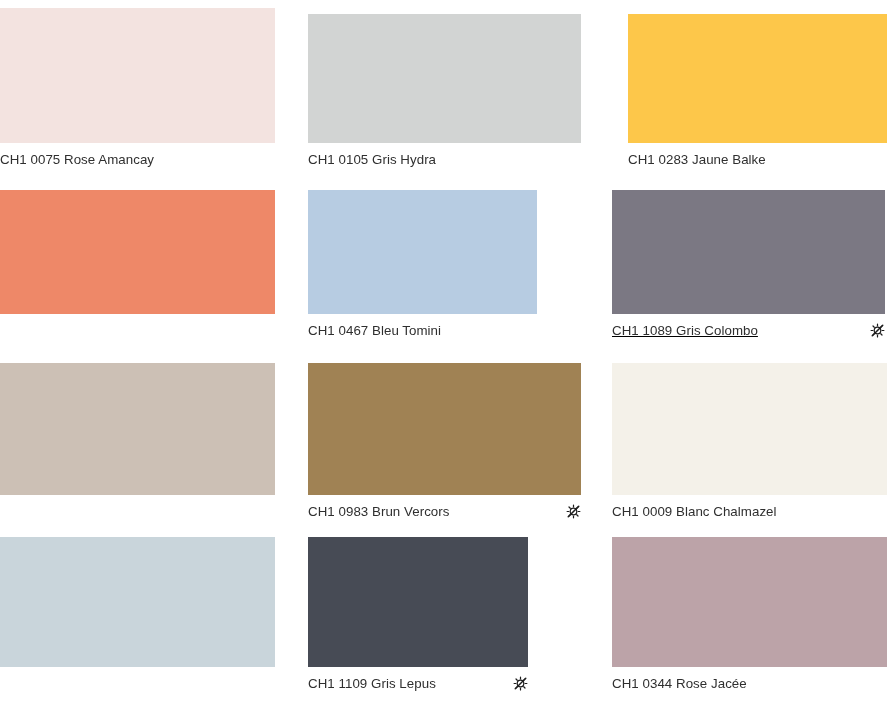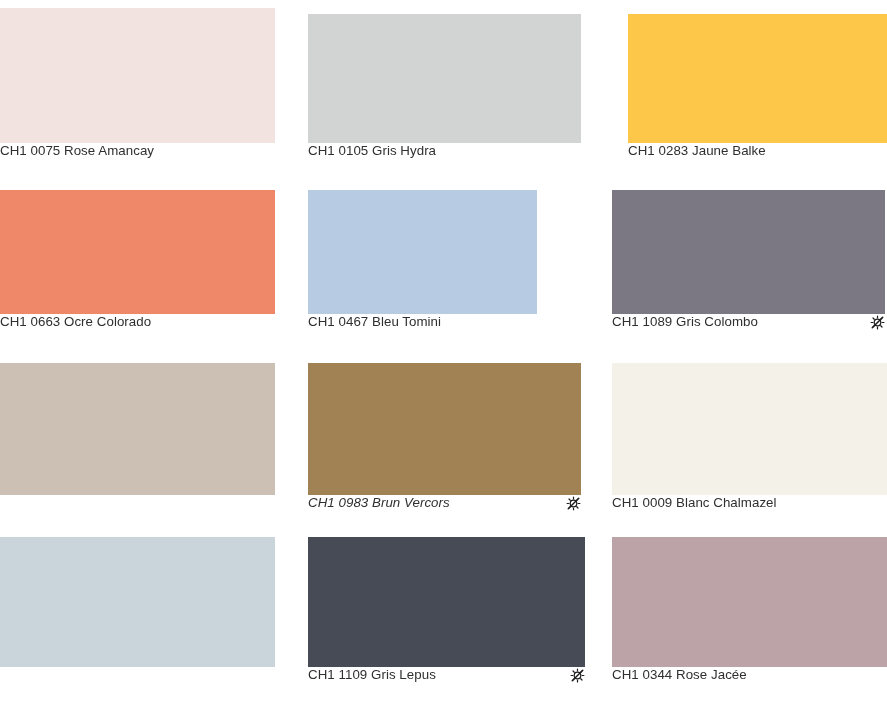--- a/index.html
+++ b/index.html
@@ -28,25 +28,25 @@
   }
 
   .swatch-chip {
     display: block;
     width: 100%;
     box-sizing: border-box;
   }
 
   .swatch-caption {
     display: flex;
-    align-items: flex-end;
+    align-items: flex-start;
     justify-content: space-between;
     width: 100%;
     box-sizing: border-box;
-    padding-top: 0;
+    padding-top: 9px;
   }
 
   .swatch-label {
     font-size: 13.3px;
     line-height: 16px;
     color: #2f2f2f;
     letter-spacing: 0.05px;
     white-space: nowrap;
   }
 
@@ -83,50 +83,47 @@
       </div>
     </div>
     <div class="swatch-cell" style="left: 628px; top: 14px; width: 273px;">
       <div class="swatch-chip" title="CH1 0283 Jaune Balke" style="height: 129px; background: rgb(253, 199, 74);"></div>
       <div class="swatch-caption">
         <span class="swatch-label">CH1 0283 Jaune Balke</span>
       </div>
     </div>
     <div class="swatch-cell" style="left: 0px; top: 190px; width: 275px;">
       <div class="swatch-chip" title="CH1 0663 Ocre Colorado" style="height: 124px; background: rgb(238, 136, 104);"></div>
-      <div class="swatch-caption">
-        <span class="swatch-label">CH1 0663 Ocre Colorado</span>
-      </div>
     </div>
     <div class="swatch-cell" style="left: 308px; top: 190px; width: 229px;">
       <div class="swatch-chip" title="CH1 0467 Bleu Tomini" style="height: 124px; background: rgb(183, 204, 226);"></div>
       <div class="swatch-caption">
         <span class="swatch-label">CH1 0467 Bleu Tomini</span>
       </div>
     </div>
-    <div class="swatch-cell has-flag" style="left: 612px; top: 190px; width: 273px;">
+    <div class="swatch-cell has-flag" style="left: 612px; top: 190px; width: 273px; text-decoration: underline;">
       <div class="swatch-chip" title="CH1 1089 Gris Colombo" style="height: 124px; background: rgb(123, 120, 131);"></div>
       <div class="swatch-caption">
         <span class="swatch-label">CH1 1089 Gris Colombo</span>
         <span class="swatch-flag" style="color: rgb(29, 29, 29);">
           <svg viewBox="0 0 16 16" aria-hidden="true">
             <g fill="none" stroke="currentColor" stroke-width="1.3" stroke-linecap="round">
               <circle cx="8" cy="8" r="3.5"></circle>
               <path d="M8 1.2V3.1M8 12.9v1.9M1.2 8h1.9M12.9 8h1.9"></path>
               <path d="M3.2 3.2l1.35 1.35M11.45 11.45l1.35 1.35M12.8 3.2l-1.35 1.35M4.55 11.45L3.2 12.8"></path>
               <path d="M2.4 13.6L13.6 2.4" stroke-width="1.6"></path>
             </g>
           </svg>
         </span>
       </div>
     </div>
     <div class="swatch-cell" style="left: 0px; top: 363px; width: 275px;">
       <div class="swatch-chip" title="CH1 0334 Beige Toma" style="height: 132px; background: rgb(204, 192, 181);"></div>
     </div>
-    <div class="swatch-cell has-flag" style="left: 308px; top: 363px; width: 273px; font-style: italic;">
+    <div class="swatch-cell has-flag" style="left: 308px; top: 363px; width: 273px;">
       <div class="swatch-chip" title="CH1 0983 Brun Vercors" style="height: 132px; background: rgb(160, 130, 84);"></div>
       <div class="swatch-caption">
         <span class="swatch-label">CH1 0983 Brun Vercors</span>
         <span class="swatch-flag" style="color: rgb(29, 29, 29);">
           <svg viewBox="0 0 16 16" aria-hidden="true">
             <g fill="none" stroke="currentColor" stroke-width="1.3" stroke-linecap="round">
               <circle cx="8" cy="8" r="3.5"></circle>
               <path d="M8 1.2V3.1M8 12.9v1.9M1.2 8h1.9M12.9 8h1.9"></path>
               <path d="M3.2 3.2l1.35 1.35M11.45 11.45l1.35 1.35M12.8 3.2l-1.35 1.35M4.55 11.45L3.2 12.8"></path>
               <path d="M2.4 13.6L13.6 2.4" stroke-width="1.6"></path>
@@ -137,21 +134,21 @@
     </div>
     <div class="swatch-cell" style="left: 612px; top: 363px; width: 300px;">
       <div class="swatch-chip" title="CH1 0009 Blanc Chalmazel" style="height: 132px; background: rgb(244, 241, 233);"></div>
       <div class="swatch-caption">
         <span class="swatch-label">CH1 0009 Blanc Chalmazel</span>
       </div>
     </div>
     <div class="swatch-cell" style="left: 0px; top: 537px; width: 275px;">
       <div class="swatch-chip" title="CH1 0112 Gris Pluton" style="height: 130px; background: rgb(201, 213, 219);"></div>
     </div>
-    <div class="swatch-cell has-flag" style="left: 308px; top: 537px; width: 277px;">
+    <div class="swatch-cell has-flag" style="left: 308px; top: 537px; width: 220px;">
       <div class="swatch-chip" title="CH1 1109 Gris Lepus" style="height: 130px; background: rgb(71, 75, 85);"></div>
       <div class="swatch-caption">
         <span class="swatch-label">CH1 1109 Gris Lepus</span>
         <span class="swatch-flag" style="color: rgb(29, 29, 29);">
           <svg viewBox="0 0 16 16" aria-hidden="true">
             <g fill="none" stroke="currentColor" stroke-width="1.3" stroke-linecap="round">
               <circle cx="8" cy="8" r="3.5"></circle>
               <path d="M8 1.2V3.1M8 12.9v1.9M1.2 8h1.9M12.9 8h1.9"></path>
               <path d="M3.2 3.2l1.35 1.35M11.45 11.45l1.35 1.35M12.8 3.2l-1.35 1.35M4.55 11.45L3.2 12.8"></path>
               <path d="M2.4 13.6L13.6 2.4" stroke-width="1.6"></path>

